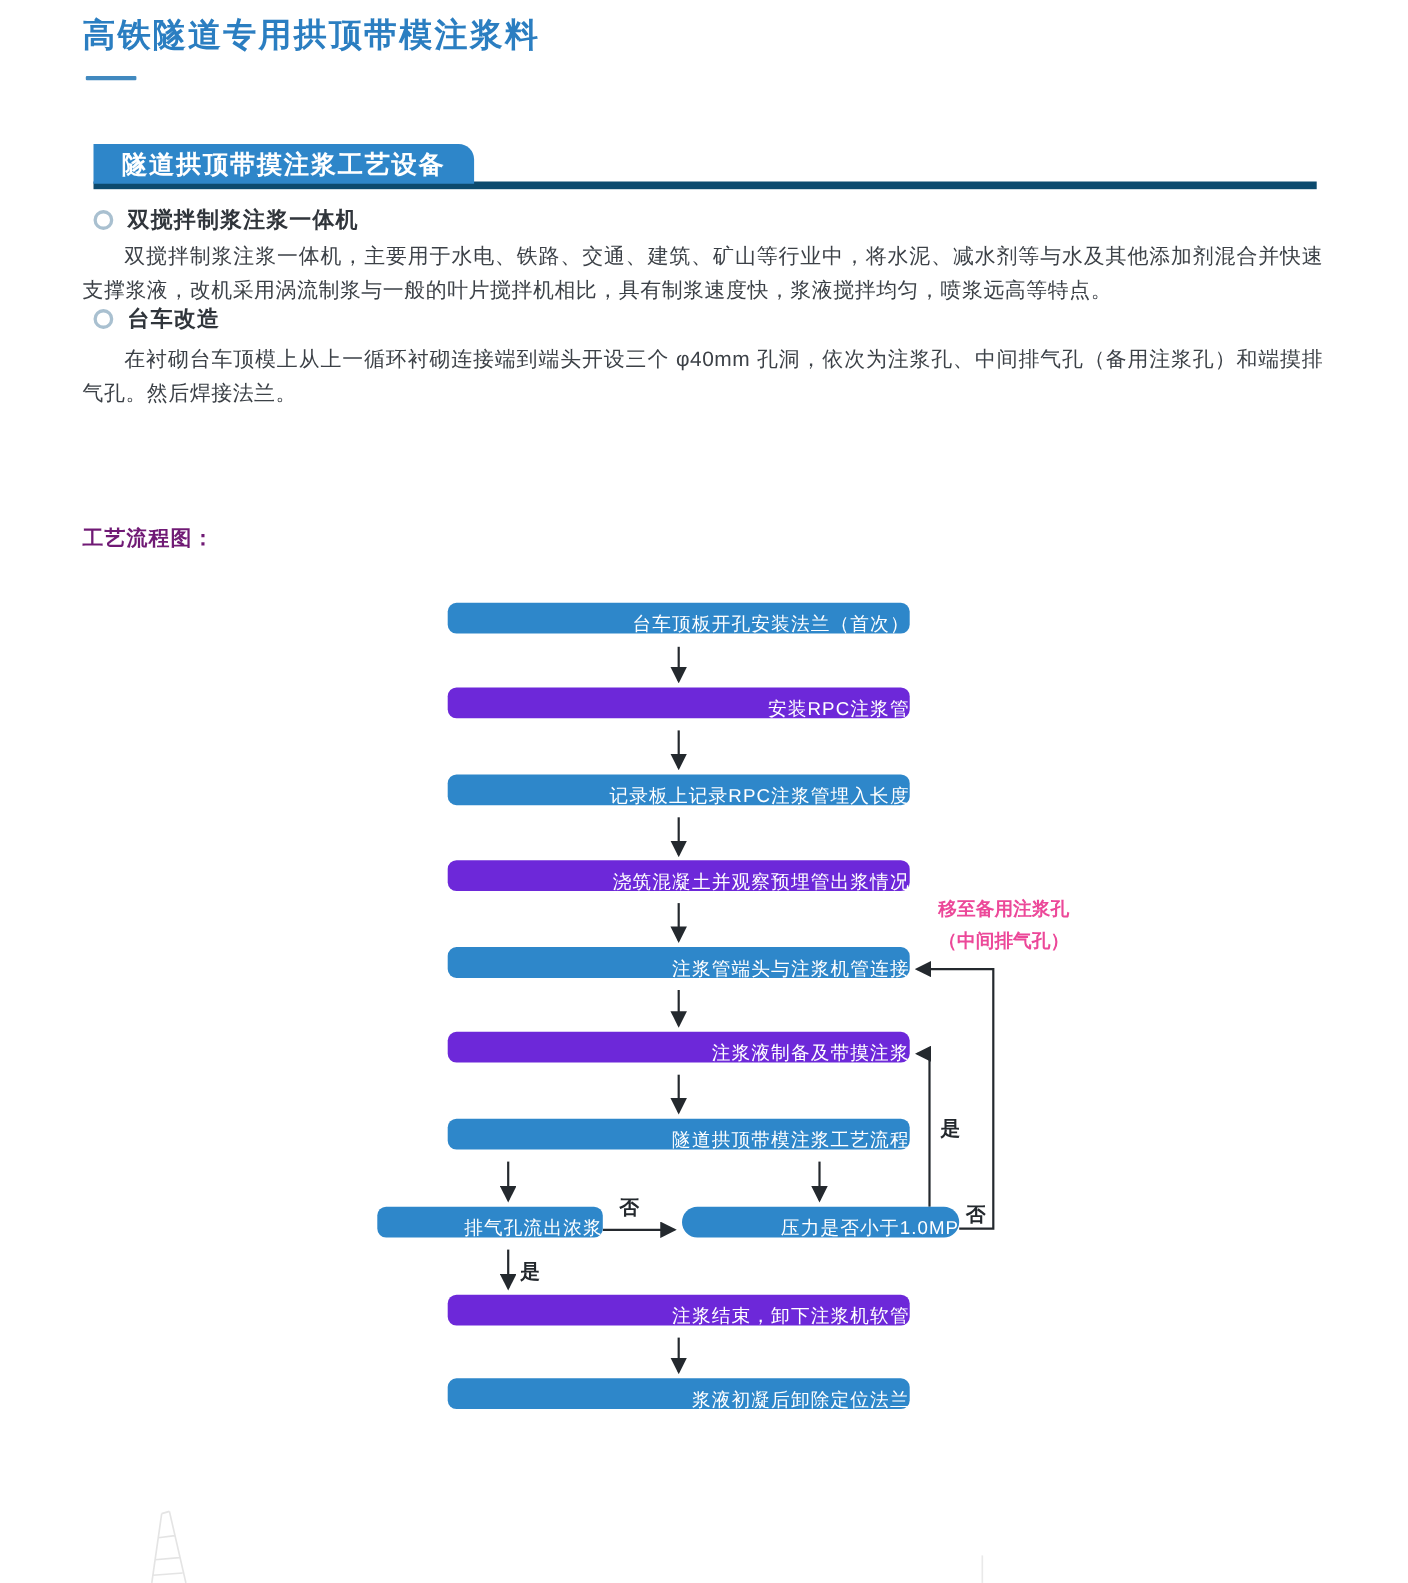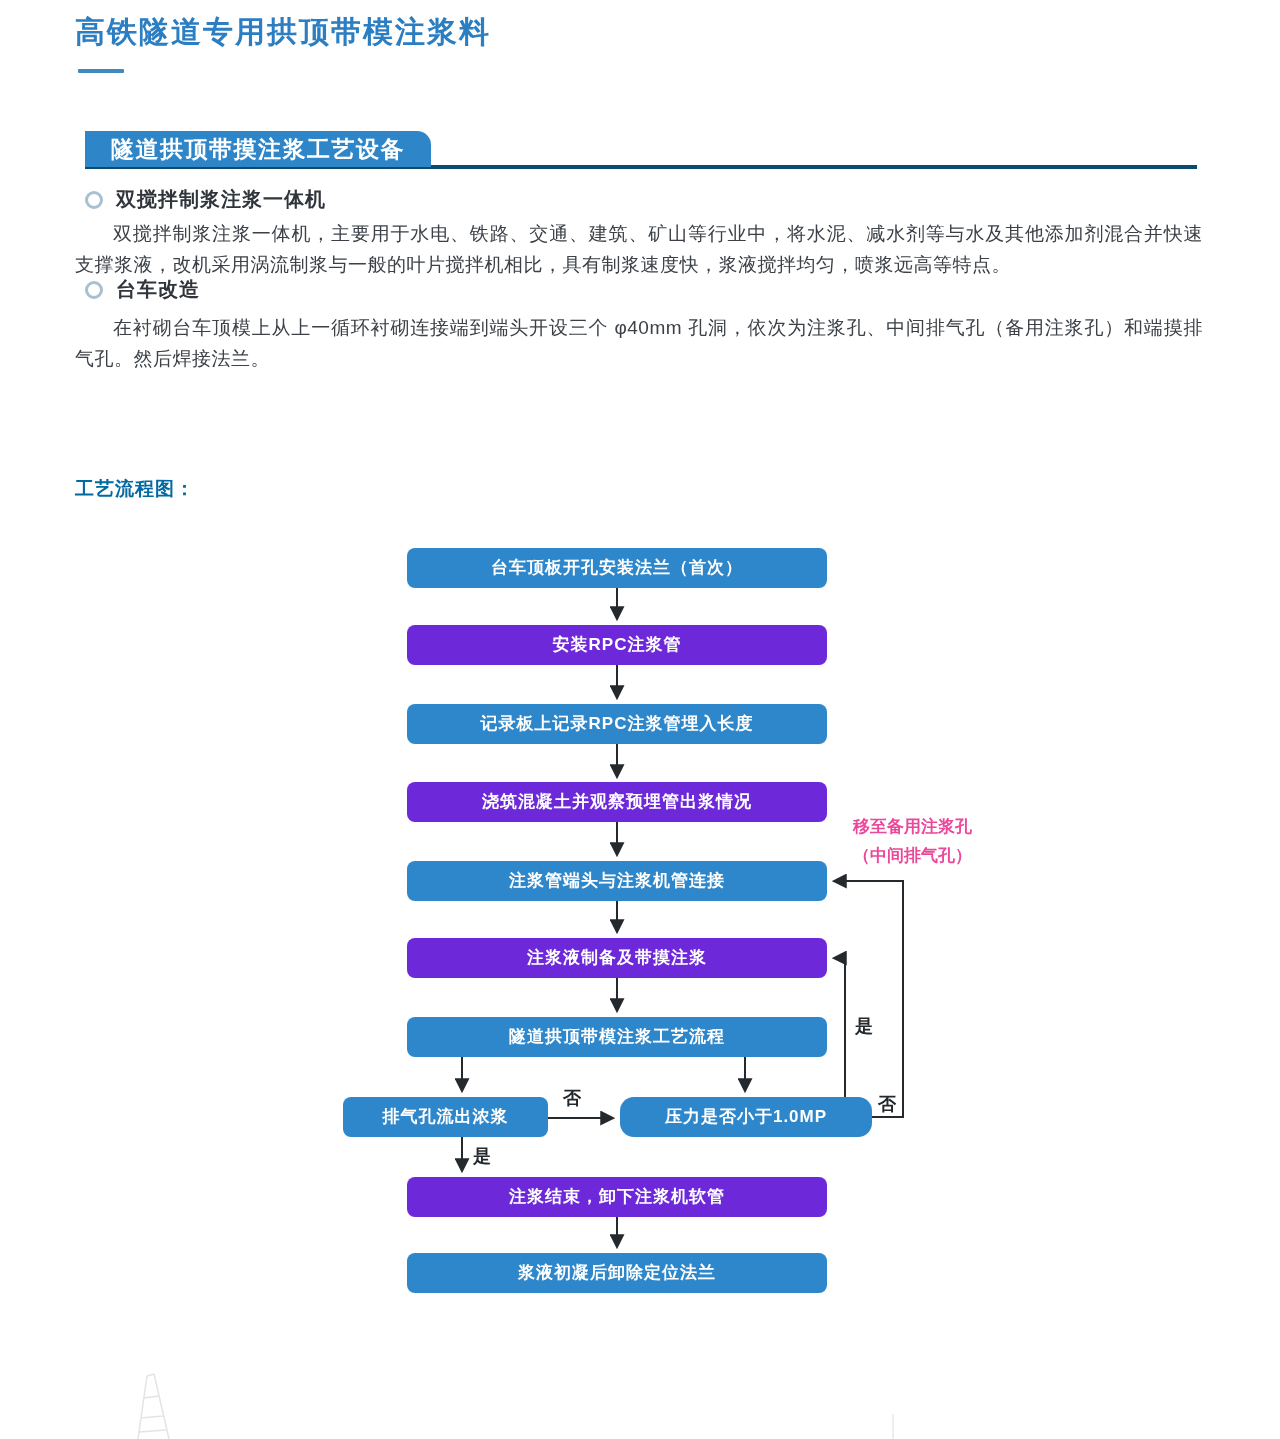--- a/index.html
+++ b/index.html
@@ -10,41 +10,41 @@
   .abs{position:absolute;}
 
   
   .page-title{
     left:75px;top:12px;font-size:30px;font-weight:bold;color:#2b7ec1;
     letter-spacing:2px;white-space:nowrap;
   }
   .title-dash{left:78px;top:69px;width:46px;height:4px;background:#4189bf;border-radius:1px;}
 
   
-  .header-row{left:85px;width:1112px;height:34px;border-bottom:4px solid #0c4a6e;}
+  .header-row{left:85px;width:1112px;height:34px;border-bottom:7px solid #0c4a6e;}
   .header-tab{
     position:absolute;left:0;top:0;height:36px;line-height:36px;
     background:#2e86c9;color:#ffffff;font-size:23px;font-weight:bold;
     letter-spacing:1.5px;padding:0 26px;border-radius:0 14px 0 0;white-space:nowrap;
   }
 
   
   .bullet{left:85px;display:flex;align-items:center;gap:13px;}
   .ring{width:12px;height:12px;border:3px solid #a9c0d0;border-radius:50%;background:#fff;}
   .bullet-text{font-size:20px;font-weight:bold;color:#30353b;letter-spacing:1px;}
   .para{
     left:75px;width:1128px;font-size:19px;line-height:31px;color:#3c4147;
     text-align:justify;text-indent:2em;letter-spacing:0.5px;
   }
-  .caption{left:75px;font-size:19px;font-weight:bold;color:#0369a1;letter-spacing:1px;}
+  .caption{left:75px;font-size:19px;font-weight:bold;color:#701a75;letter-spacing:1px;}
 
   
   .node{
-    position:absolute;height:40px;line-height:40px;text-align:center;
-    color:#ffffff;font-size:17px;letter-spacing:1px;border-radius:8px;white-space:nowrap;font-weight:bold;
+    position:absolute;height:28px;line-height:40px;text-align:right;
+    color:#ffffff;font-size:17px;letter-spacing:1px;border-radius:8px;white-space:nowrap;
   }
   .node.blue{background:#2e87ca;}
   .node.gray{background:#6d28d9;}
 
   .flow-label{position:absolute;font-size:18px;font-weight:bold;color:#23282d;white-space:nowrap;}
   .annotation{
     position:absolute;left:830px;top:812px;width:165px;text-align:center;
     font-size:17px;font-weight:bold;color:#ec4899;line-height:29px;white-space:nowrap;
   }
 

